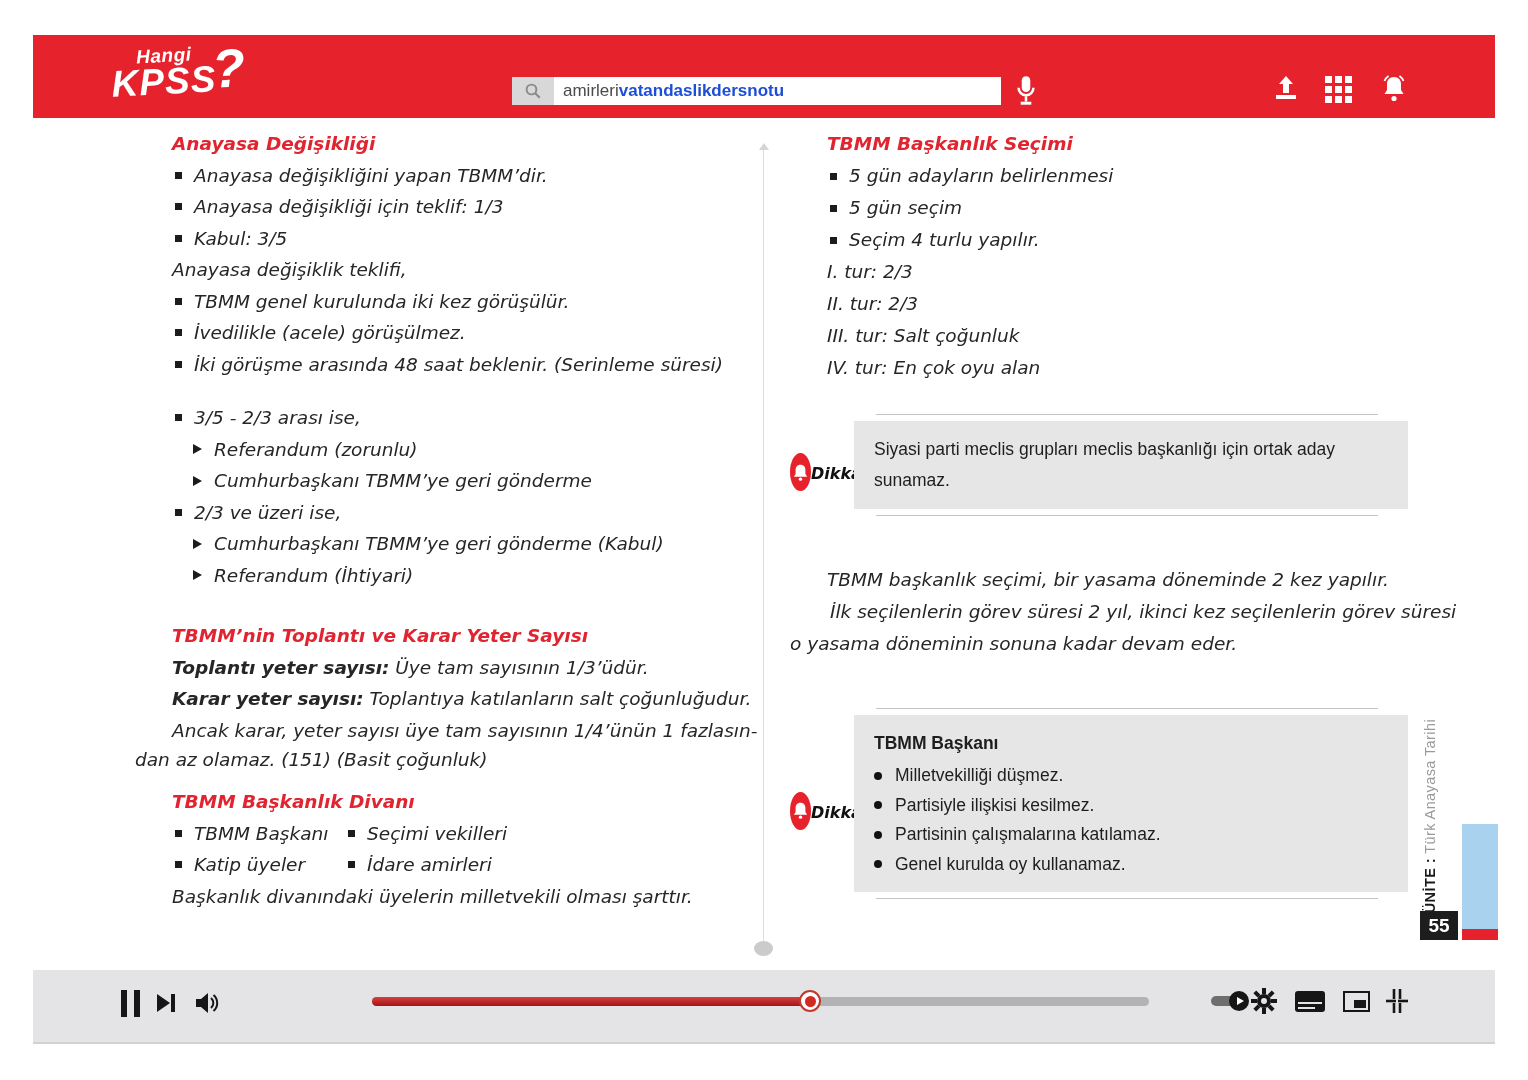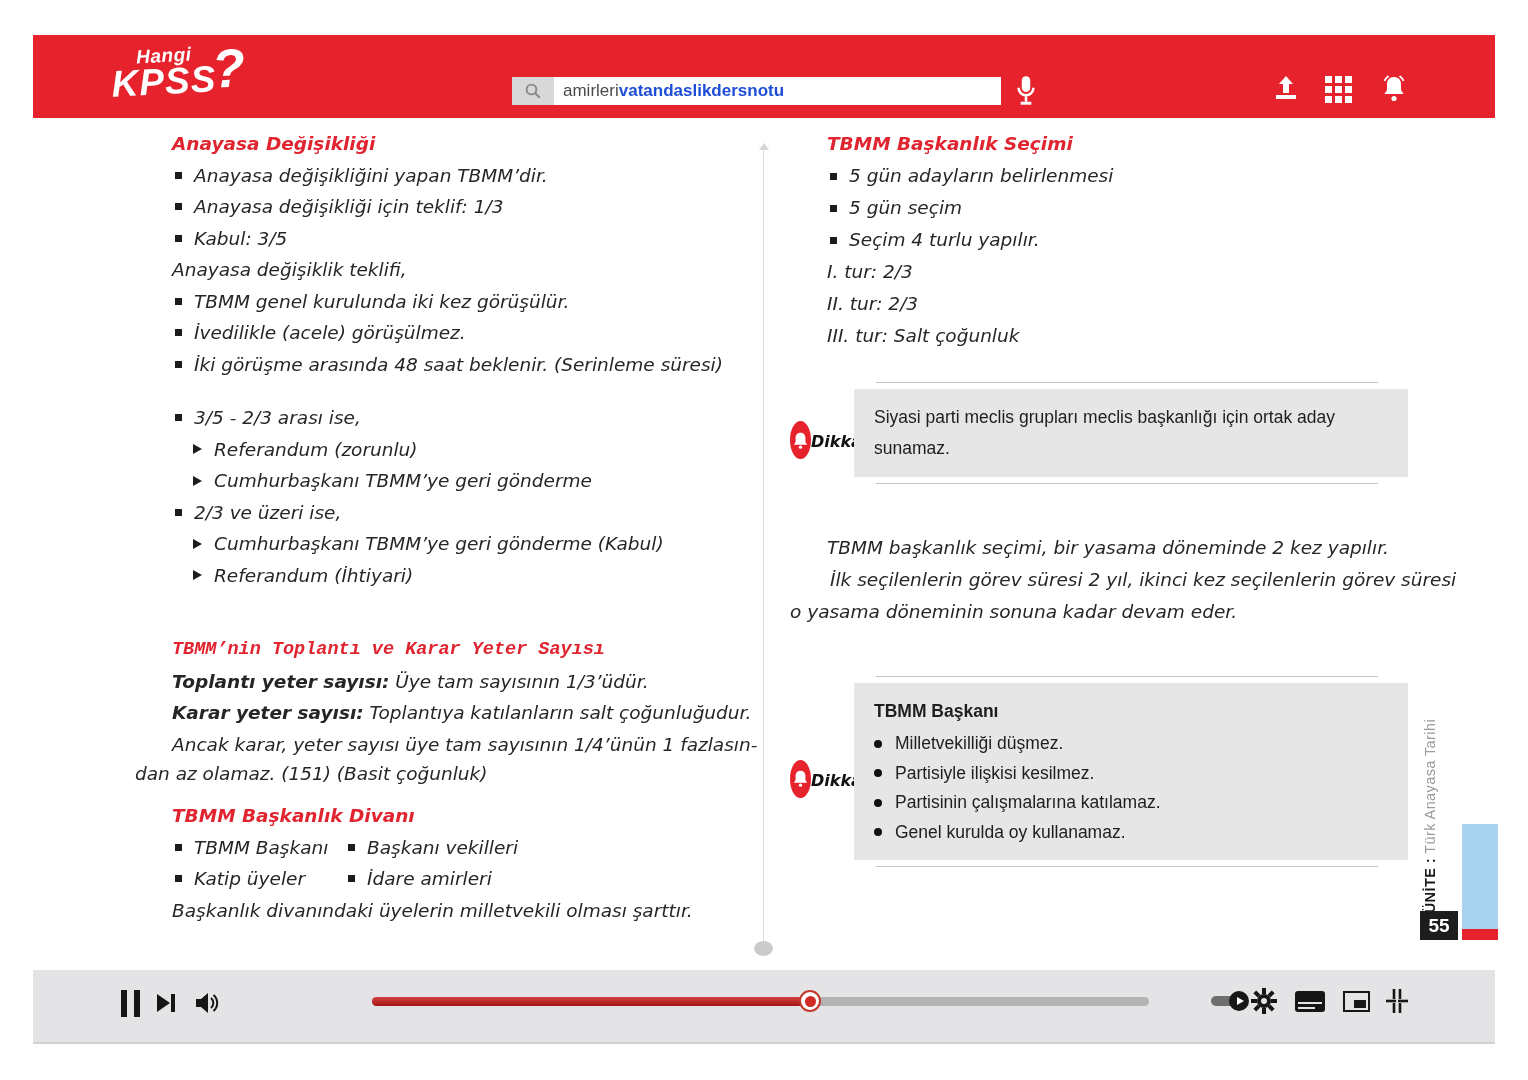--- a/index.html
+++ b/index.html
@@ -30,21 +30,21 @@
   .sec-title { font-family:"DejaVu Sans", sans-serif; font-style:italic; font-weight:bold; color:#e12530; font-size:19px; }
   .col { position:absolute; top:128px; }
   .col-left { left:135px; width:615px; }
   .col-right { left:790px; width:618px; }
   .line { line-height:31.5px; font-size:18.5px; white-space:nowrap; }
   .col-right .line { line-height:32px; }
   .indent { padding-left:37px; }
   .li { display:flex; align-items:center; }
   .sq { width:7px; height:7px; background:#1c1c1c; margin:0 12px 0 40px; flex:0 0 auto; }
   .tri { width:0; height:0; border-left:9px solid #1c1c1c; border-top:5px solid transparent; border-bottom:5px solid transparent; margin:0 12px 0 58px; flex:0 0 auto; }
-  .gap22 { margin-top:22px; } .gap29 { margin-top:43px;font-family:Liberation Mono, monospace; } .gap13 { margin-top:13px; }
+  .gap22 { margin-top:22px; } .gap29 { margin-top:29px; } .gap13 { margin-top:13px; }
   .gap30 { margin-top:30px; } .gap48 { margin-top:48px; }
   .bold { font-weight:bold; }
   .hangpara { margin-left:-37px; }
   .divan-row { display:flex; }
   .divan-cell1 { width:213px; }
   
   .vdivider { position:absolute; left:763px; top:150px; width:1px; height:792px; background:#dcdcdc; }
   .vdivider-cap { position:absolute; left:759px; top:143px; width:0; height:0; border-left:5px solid transparent; border-right:5px solid transparent; border-bottom:7px solid #d5d5d5; }
   .vdivider-dot { position:absolute; left:754px; top:941px; width:19px; height:15px; border-radius:50%; background:#cbcbcb; }
   
@@ -220,21 +220,21 @@
     </div>
 
     <div class="line sec-title indent gap13">TBMM Başkanlık Divanı</div>
     <div class="divan-row">
       <div class="line li divan-cell1">
           <span class="sq"></span>
           <span>TBMM Başkanı</span>
         </div>
       <div class="line li">
           <span class="sq" style="margin-left:0;"></span>
-          <span>Başkanı vekilleri</span>
+          <span>Seçimi vekilleri</span>
         </div>
     </div>
     <div class="divan-row">
       <div class="line li divan-cell1">
           <span class="sq"></span>
           <span>Katip üyeler</span>
         </div>
       <div class="line li">
           <span class="sq" style="margin-left:0;"></span>
           <span>İdare amirleri</span>
@@ -255,20 +255,21 @@
         <span>5 gün seçim</span>
       </div>
     <div class="line li">
         <span class="sq"></span>
         <span>Seçim 4 turlu yapılır.</span>
       </div>
 
     <div class="line indent">I. tur: 2/3</div>
     <div class="line indent">II. tur: 2/3</div>
     <div class="line indent">III. tur: Salt çoğunluk</div>
+    <div class="line indent">IV. tur: En çok oyu alan</div>
 
     <div class="callout gap30">
       <div class="callout-badge">
         <div class="badge-circle">
           <svg width="21" height="21" viewBox="0 0 30 30">
               <path d="M15 4 C10.5 4 8 7.2 8 11 v6 l-2.5 4 h19 L22 17 v-6 C22 7.2 19.5 4 15 4 Z" fill="#fff"></path>
               <circle cx="15" cy="24.5" r="2.4" fill="#fff"></circle>
             </svg>
         </div>
         <div class="badge-t1">Dikkat</div>

